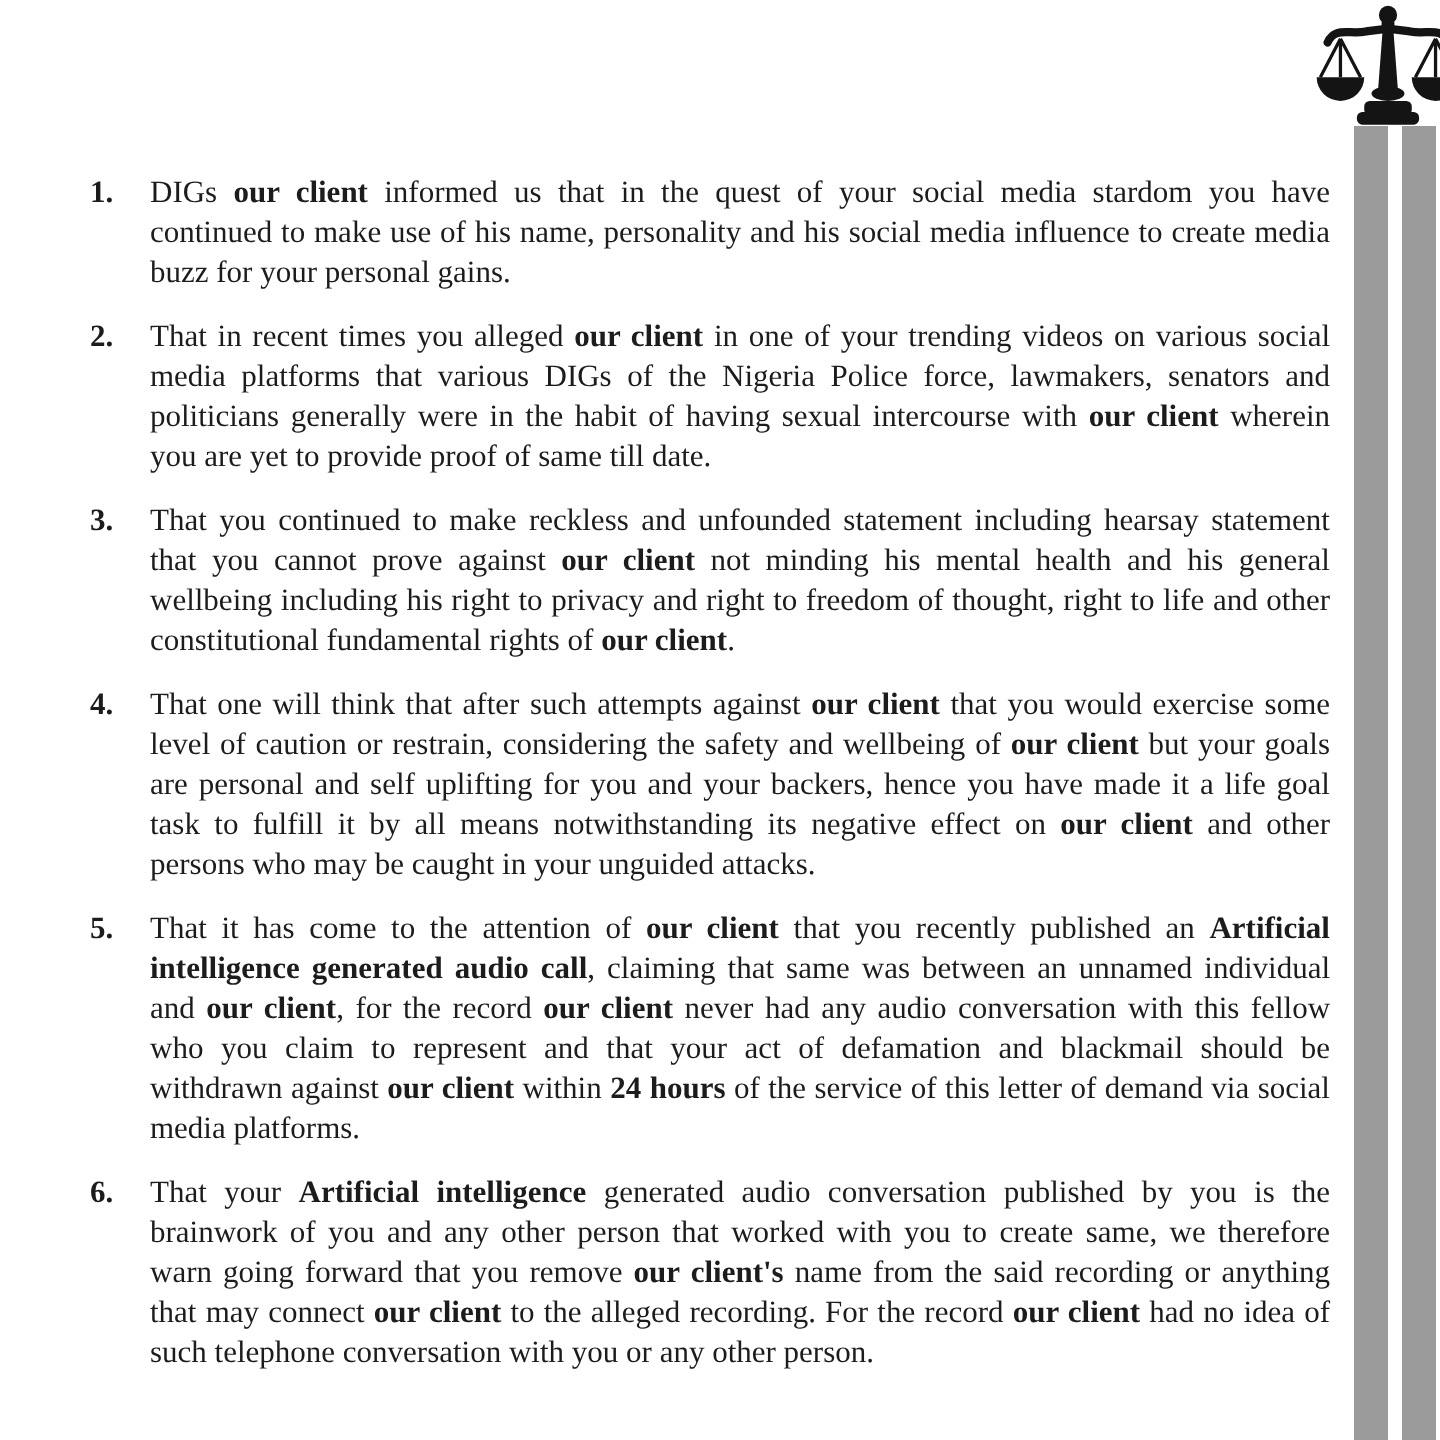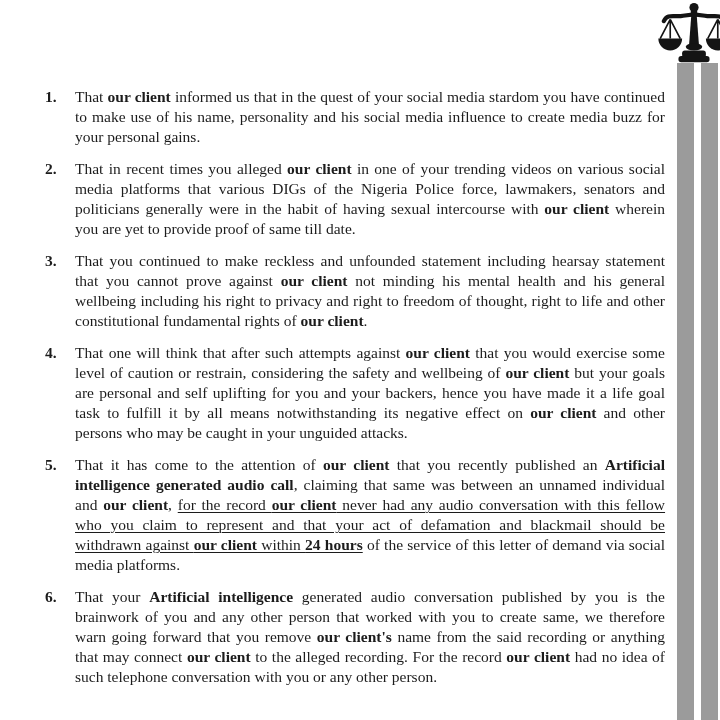--- a/index.html
+++ b/index.html
@@ -55,21 +55,20 @@
     width: 30px;
     flex-shrink: 0;
     font-weight: 700;
   }
   .body-text {
     flex: 1;
     text-align: justify;
   }
   .body-text span.b { font-weight: 700; }
   .body-text span.u {
-    text-decoration: underline;
     text-underline-offset: 2px;
     text-decoration-thickness: 1px;
   }
 </style>
 </head>
 <body>
 
 <div class="page">
 
   <div class="scales-wrap">
@@ -97,21 +96,21 @@
     </svg>
   </div>
 
   <div class="side-bar first"></div>
   <div class="side-bar second"></div>
 
   <div class="content">
     <ol class="demand-list" id="demand-list">
         <li>
           <span class="num">1.</span>
-          <span class="body-text"><span>That </span><span class="b">our client</span><span> informed us that in the quest of your social media stardom you have continued to make use of his name, personality and his social media influence to create media buzz for your personal gains.</span></span>
+          <span class="body-text"><span>DIGs </span><span class="b">our client</span><span> informed us that in the quest of your social media stardom you have continued to make use of his name, personality and his social media influence to create media buzz for your personal gains.</span></span>
         </li>
         <li>
           <span class="num">2.</span>
           <span class="body-text"><span>That in recent times you alleged </span><span class="b">our client</span><span> in one of your trending videos on various social media platforms that various DIGs of the Nigeria Police force, lawmakers, senators and politicians generally were in the habit of having sexual intercourse with </span><span class="b">our client</span><span> wherein you are yet to provide proof of same till date.</span></span>
         </li>
         <li>
           <span class="num">3.</span>
           <span class="body-text"><span>That you continued to make reckless and unfounded statement including hearsay statement that you cannot prove against </span><span class="b">our client</span><span> not minding his mental health and his general wellbeing including his right to privacy and right to freedom of thought, right to life and other constitutional fundamental rights of </span><span class="b">our client</span><span>.</span></span>
         </li>
         <li>

